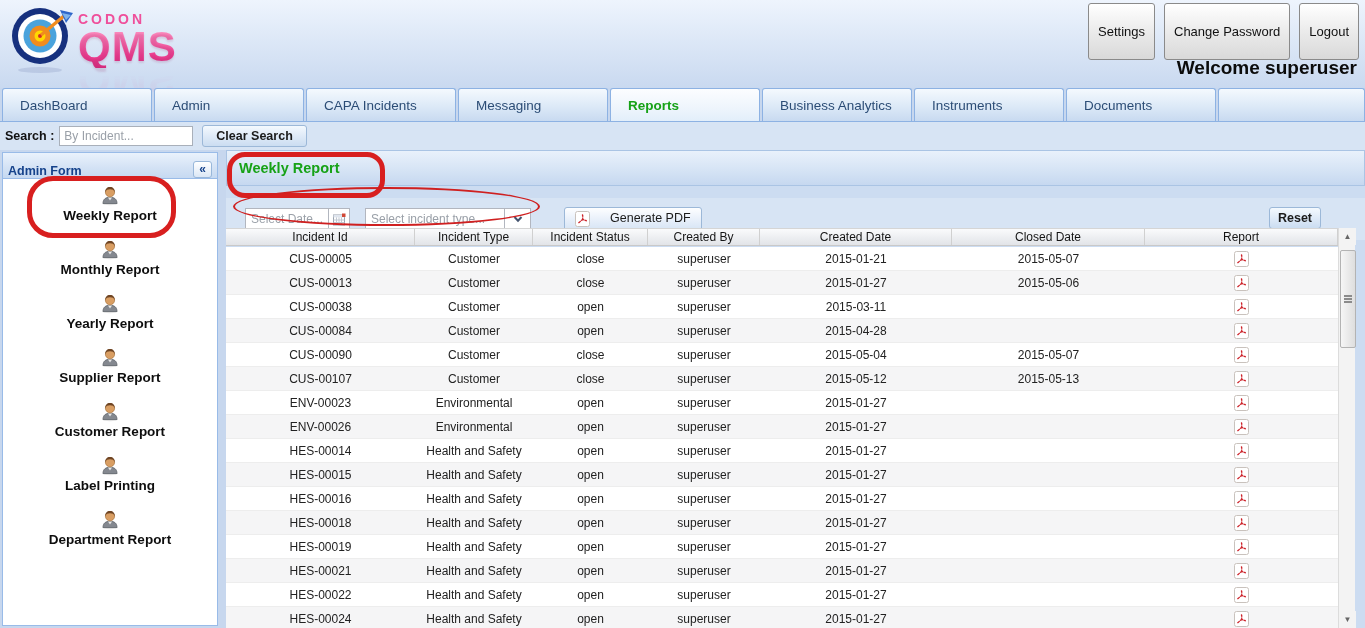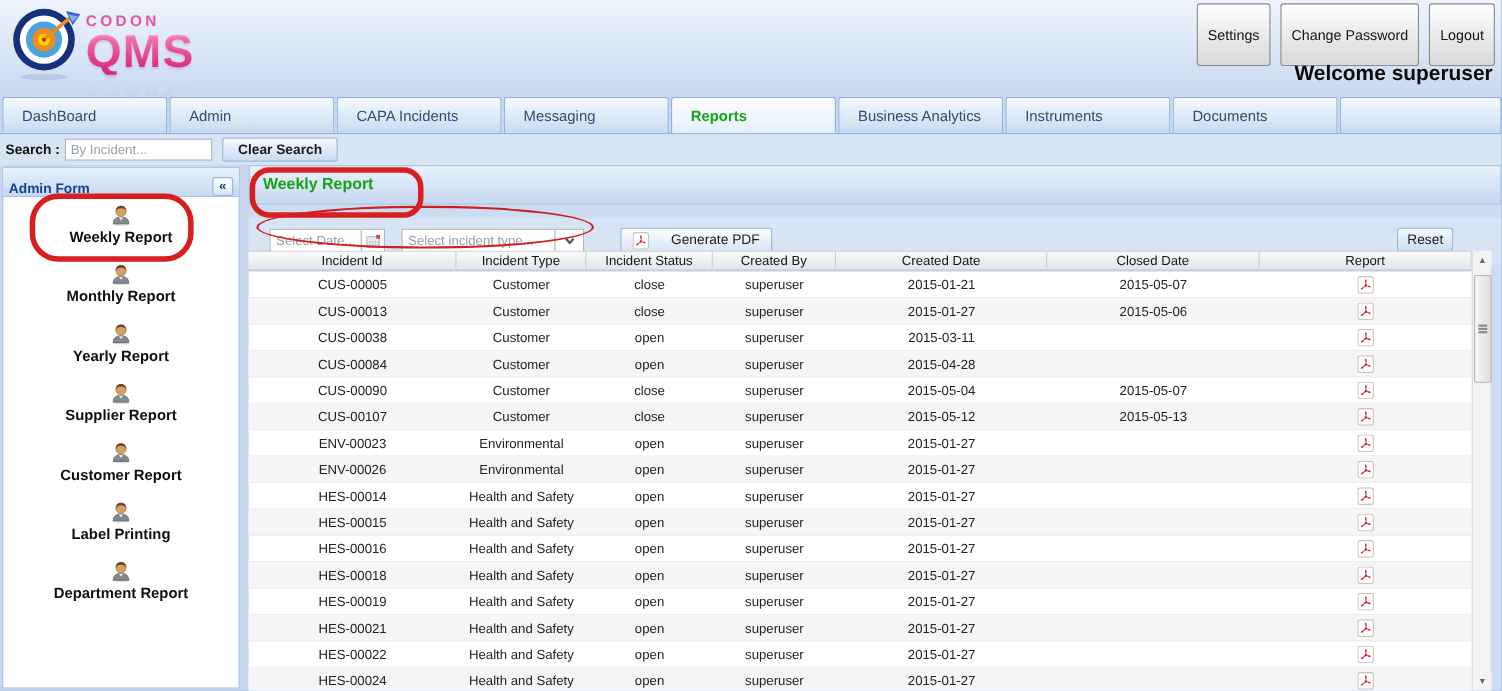--- a/index.html
+++ b/index.html
@@ -75,21 +75,21 @@
   .field input::placeholder{color:#9aa0a8;}
   .trigger{height:22px;box-sizing:border-box;border:1px solid #b2b6bf;margin-left:-1px;background:#fff;
     display:flex;align-items:center;justify-content:center;cursor:pointer;padding:0;}
   .date-text{width:72px;}
   .type-text{width:128px;}
   .gen-pdf{margin-left:33px;display:flex;align-items:flex-start;gap:20px;padding:3px 10px;
     border:1px solid #9cb8d8;border-radius:3px;cursor:pointer;font-size:12.5px;color:#1b1b1b;
     background:linear-gradient(#fdfeff,#e7effa 55%,#d6e4f4);font-family:"Liberation Sans",sans-serif;}
   .reset-btn{position:absolute;right:44px;top:9px;padding:3px 8px;font-size:12.5px;color:#1b1b1b;
     border:1px solid #9cb8d8;border-radius:3px;cursor:pointer;font-family:"Liberation Sans",sans-serif;
-    background:linear-gradient(#f4f9fe,#dde9f7 55%,#cbddf1);}
+    background:linear-gradient(#f4f9fe,#dde9f7 55%,#cbddf1);font-weight:bold;}
 
   
   .grid-header{position:absolute;left:0;top:78px;width:1112px;height:18px;display:grid;
     grid-template-columns:189px 118px 115px 112px 192px 193px 193px;
     background:linear-gradient(#fafbfc,#eceef1 55%,#e2e4e8);
     border-top:1px solid #d5d5d5;border-bottom:1px solid #c9c9c9;box-sizing:border-box;}
   .grid-header .hcell{display:flex;align-items:center;justify-content:center;font-size:12px;
     color:#151515;border-right:1px solid #d0d0d0;box-sizing:border-box;cursor:pointer;}
   .grid-body{position:absolute;left:0;top:97px;width:1112px;height:381px;overflow:hidden;background:#ffffff;}
   .grow{display:grid;grid-template-columns:189px 118px 115px 112px 192px 193px 193px;height:24px;

